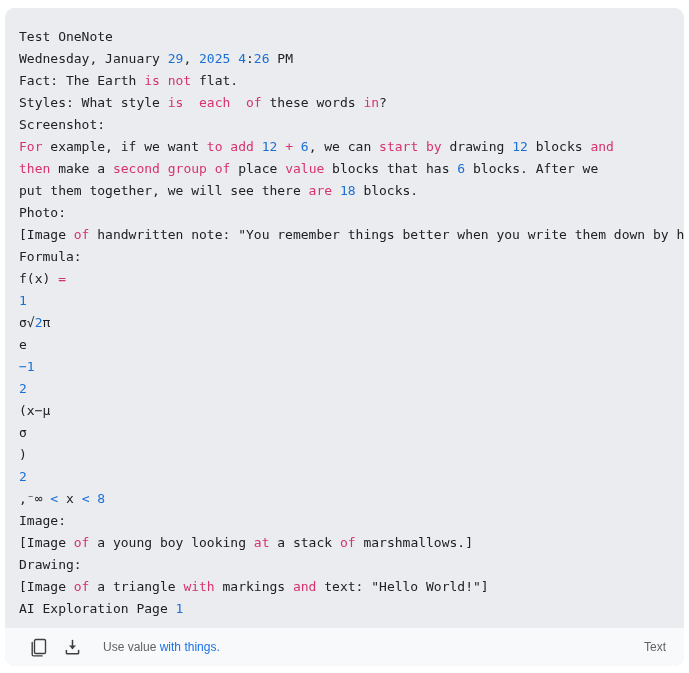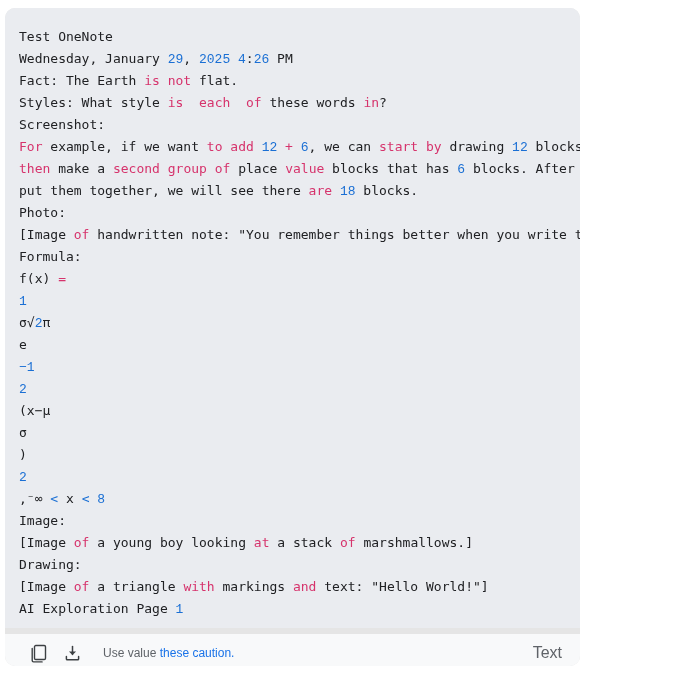--- a/index.html
+++ b/index.html
@@ -18,29 +18,28 @@
     height: 673px;
     background: #ffffff;
     box-sizing: border-box;
     overflow: hidden;
   }
 
   .code-card {
     position: absolute;
     left: 5px;
     top: 8px;
-    width: 575px;
+    width: 679px;
     height: 658px;
     border-radius: 10px;
     background: #e5e5e5;
     overflow: hidden;
     box-sizing: border-box;
     display: flex;
     flex-direction: column;
-    gap: 6px;
   }
 
   .code-surface {
     background: #eaecf0;
     flex: 0 0 auto;
     height: 620px;
     padding: 18px 14px 8px 14px;
     box-sizing: border-box;
     overflow: hidden;
   }
@@ -53,21 +52,21 @@
     line-height: 22px;
     color: #202124;
     white-space: pre;
     letter-spacing: 0px;
     tab-size: 4;
   }
 
   .ln { display: block; height: 22px; }
 
   .tok-kw   { color: #d6336c; text-align: center; }
-  .tok-num  { color: #1a6fd4; font-family: Liberation Mono, monospace; }
+  .tok-num  { color: #1a6fd4; }
   .tok-op   { color: #d6336c; }
   .tok-cmp  { color: #1a6fd4; }
   .tok-plain{ color: #202124; }
 
   .code-footer {
     flex: 1 1 auto;
     background: #f8f9fa;
     display: flex;
     align-items: center;
     padding: 0 16px 0 16px;
@@ -103,21 +102,21 @@
     color: #5f6368;
     white-space: nowrap;
   }
   .caution .lnk {
     color: #1a73e8;
     cursor: pointer;
   }
 
   .footer-right {
     font-family: "Liberation Sans", sans-serif;
-    font-size: 16px;
+    font-size: 12px;
     color: #5f6368;
     white-space: nowrap;
     padding-right: 2px;
   }
 </style>
 </head>
 <body>
 
 <div id="app">
 
@@ -140,21 +139,21 @@
 
         <button class="icon-btn" title="Download">
           <svg width="19" height="19" viewBox="0 0 19 19" fill="none" aria-hidden="true">
             <path d="M9.5 2.4 v8.2" stroke="#3c4043" stroke-width="1.5" stroke-linecap="round"></path>
             <path d="M5.9 7.4 L9.5 11.0 L13.1 7.4 Z" fill="#3c4043"></path>
             <path d="M3.4 12.6 v2.3 a0.9 0.9 0 0 0 0.9 0.9 h10.4 a0.9 0.9 0 0 0 0.9 -0.9 v-2.3" stroke="#3c4043" stroke-width="1.5" fill="none" stroke-linecap="round" stroke-linejoin="round"></path>
           </svg>
         </button>
 
         <div class="caution">
-          <span>Use value </span><span class="lnk">these caution.</span>
+          <span>Use value </span><span class="lnk">with things.</span>
         </div>
 
       </div>
 
       <div class="footer-right">Text</div>
 
     </div>
 
   </div>
 

